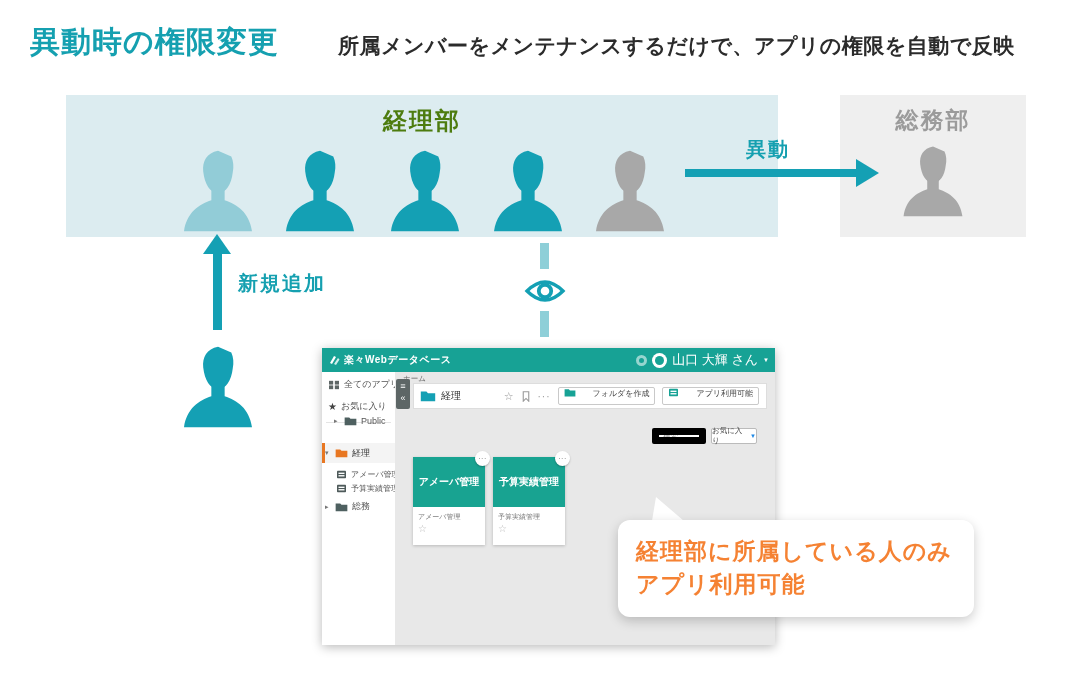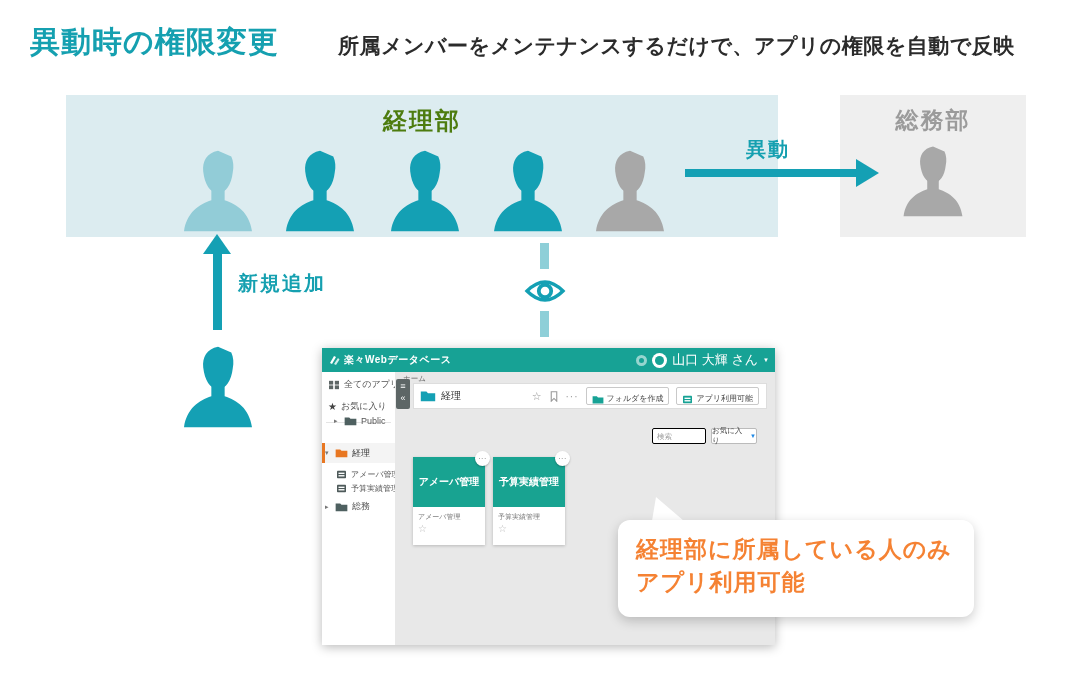--- a/index.html
+++ b/index.html
@@ -54,38 +54,38 @@
 
   .app-content{position:absolute;left:73px;top:24px;right:0;bottom:0;background:#e8e8e8;}
   .breadcrumb{left:8px;top:2px;font-size:7.5px;color:#666;}
   .collapse-widget{left:1px;top:7px;width:14px;height:30px;background:#5d6666;border-radius:2px;color:#fff;text-align:center;line-height:1;}
   .collapse-widget .bars{font-size:9px;display:block;margin-top:3px;}
   .collapse-widget .chevl{font-size:9px;display:block;margin-top:3px;}
   .content-toolbar{left:18px;top:11px;width:354px;height:26px;background:#fff;border:1px solid #ddd;box-sizing:border-box;display:flex;align-items:center;}
   .tb-folder-name{font-size:10px;color:#333;margin-left:5px;}
   .tb-icons{margin-left:auto;display:flex;align-items:center;gap:8px;color:#9a9a9a;}
   .tb-star{font-size:11px;} .tb-dots{font-size:10px;letter-spacing:1px;}
-  .tb-btn{display:flex;align-items:flex-end;gap:3px;background:#fff;border:1px solid #c9c9c9;border-radius:2px;height:18px;padding:0 5px;font-size:8px;color:#444;margin-left:7px;}
+  .tb-btn{display:flex;align-items:flex-start;gap:17px;background:#fff;border:1px solid #c9c9c9;border-radius:2px;height:18px;padding:0 5px;font-size:8px;color:#444;margin-left:7px;}
   .tb-btn:last-child{margin-right:7px;}
 
-  .search-input{left:257px;top:56px;width:54px;height:16px;border:1px solid #000000;border-radius:2px;background:#fff;font-size:7.5px;padding:0 4px;box-sizing:border-box;color:#333;}
+  .search-input{left:257px;top:56px;width:54px;height:16px;border:7px solid #000000;border-radius:2px;background:#fff;font-size:7.5px;padding:0 4px;box-sizing:border-box;color:#333;}
   .search-input::placeholder{color:#999;}
   .fav-dropdown{left:316px;top:56px;width:46px;height:16px;border:1px solid #bbb;border-radius:2px;background:#fff;display:flex;align-items:center;justify-content:center;gap:3px;font-size:7.5px;color:#444;box-sizing:border-box;}
   .fav-caret{color:#1e88e5;font-size:6px;}
 
   .app-card{position:absolute;top:85px;width:72px;height:88px;background:#fff;box-shadow:0 1px 3px rgba(0,0,0,.2);}
   .card-1{left:18px;} .card-2{left:98px;}
   .card-head{position:absolute;left:0;top:0;right:0;height:50px;background:#18a391;display:flex;align-items:center;justify-content:center;}
   .card-title{color:#fff;font-size:10px;font-weight:bold;white-space:nowrap;}
   .card-caption{position:absolute;left:5px;top:55px;font-size:7px;color:#777;white-space:nowrap;}
   .card-star{position:absolute;left:5px;top:66px;font-size:10px;color:#bbb;}
   .card-more{position:absolute;right:-5px;top:-6px;width:15px;height:15px;border-radius:50%;background:#fff;box-shadow:0 1px 2px rgba(0,0,0,.25);display:flex;align-items:center;justify-content:center;font-size:7px;color:#888;letter-spacing:.5px;}
 
   
-  .callout{left:618px;top:520px;width:356px;height:97px;background:#fff;border-radius:12px;box-shadow:0 4px 12px rgba(0,0,0,.20);box-sizing:border-box;padding:15px 18px;font-family:Liberation Mono, monospace;}
+  .callout{left:618px;top:520px;width:356px;height:97px;background:#fff;border-radius:12px;box-shadow:0 4px 12px rgba(0,0,0,.20);box-sizing:border-box;padding:15px 18px;}
   .callout-line{font-size:23px;font-weight:bold;color:#f58233;line-height:1.45;letter-spacing:1px;white-space:nowrap;}
   .callout-tail{left:652px;top:497px;}
 </style>
 </head>
 <body>
 
 <svg width="0" height="0" style="position:absolute">
   <defs>
     <symbol id="person" viewBox="0 0 100 115">
       <path d="M50,5 L68,13 C71,19 71.5,28 70,34 C68,51 61,62 50,62 C39,62 32,50 30,33 C28.5,19 35,8 50,5 Z"></path>

